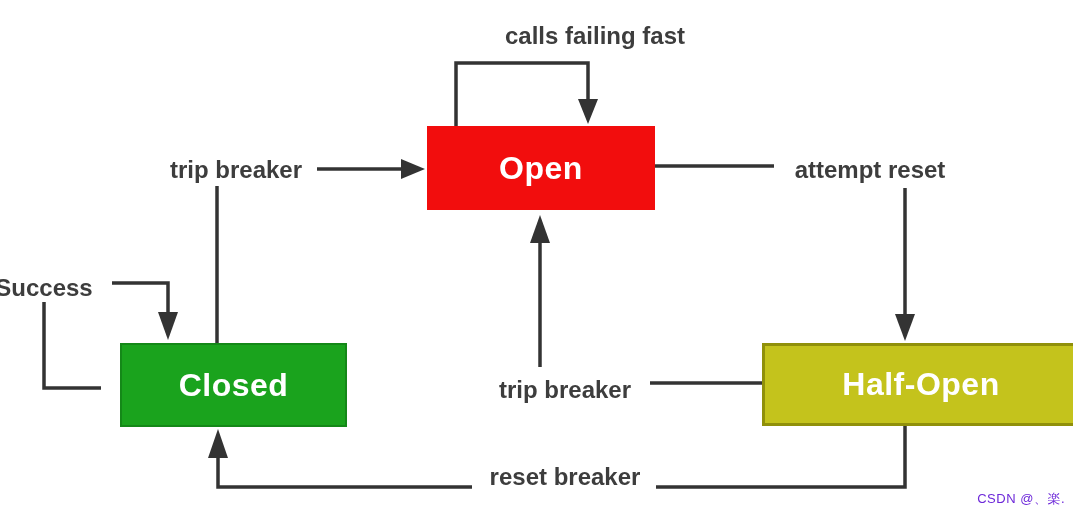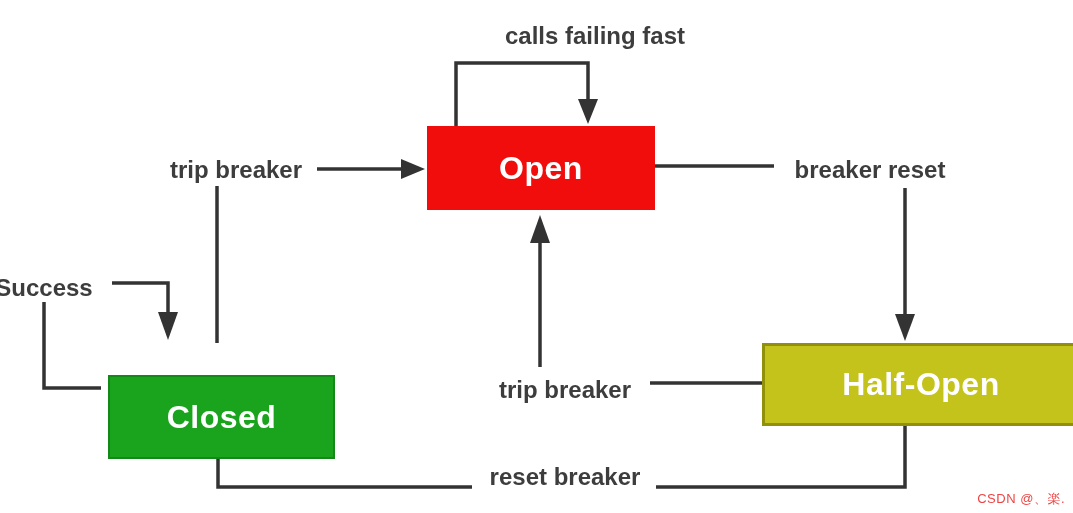--- a/index.html
+++ b/index.html
@@ -9,35 +9,35 @@
   }
   .connectors{position:absolute;left:0;top:0;width:1073px;height:513px;}
   .connectors path{stroke:#333333;stroke-width:3.5;fill:none;}
   .connectors polygon{fill:#333333;stroke:none;}
   .state{
     position:absolute;display:flex;align-items:center;justify-content:center;
     color:#ffffff;font-weight:bold;font-size:32px;box-sizing:border-box;
     letter-spacing:0.5px;
   }
   .state-open{left:427px;top:126px;width:228px;height:84px;background:#f20d0d;}
-  .state-closed{left:108px;top:343px;width:227px;height:84px;background:#1aa31d;border:2px solid #148818;margin-top:32px;}
+  .state-closed{left:120px;top:343px;width:227px;height:84px;background:#1aa31d;border:2px solid #148818;}
   .state-half-open{left:762px;top:343px;width:318px;height:83px;background:#c4c31c;border:3px solid #90900a;}
   .tlabel{
     position:absolute;transform:translate(-50%,-50%);
     font-weight:bold;font-size:24px;color:#3d3d3d;white-space:nowrap;
   }
   .lbl-calls{left:562px;top:36px;margin-left:33px;}
   .lbl-trip-left{left:236px;top:170px;}
   .lbl-attempt{left:870px;top:170px;}
   .lbl-success{left:44px;top:288px;text-align:right;}
   .lbl-trip-mid{left:565px;top:390px;}
   .lbl-reset{left:565px;top:477px;background:#ffffff;padding:0 5px;}
   .watermark{
     position:absolute;right:8px;top:490px;font-size:13px;font-weight:normal;
-    color:#ef4444;letter-spacing:0.5px;
+    color:#6d28d9;letter-spacing:0.5px;
   }
 </style>
 </head>
 <body>
 
 <div class="canvas">
 
   <svg class="connectors" viewBox="0 0 1073 513" xmlns="http://www.w3.org/2000/svg">
 
     <path d="M456,126 V63 H588 V101"></path>
@@ -74,19 +74,19 @@
   </div>
   <div class="state state-closed">
     <span>Closed</span>
   </div>
   <div class="state state-half-open">
     <span>Half-Open</span>
   </div>
 
   <div class="tlabel lbl-calls">calls failing fast</div>
   <div class="tlabel lbl-trip-left">trip breaker</div>
-  <div class="tlabel lbl-attempt">breaker reset</div>
+  <div class="tlabel lbl-attempt">attempt reset</div>
   <div class="tlabel lbl-success">Success</div>
   <div class="tlabel lbl-trip-mid">trip breaker</div>
   <div class="tlabel lbl-reset">reset breaker</div>
 
   <div class="watermark">CSDN @、楽.</div>
 </div>
 
 </body></html>

